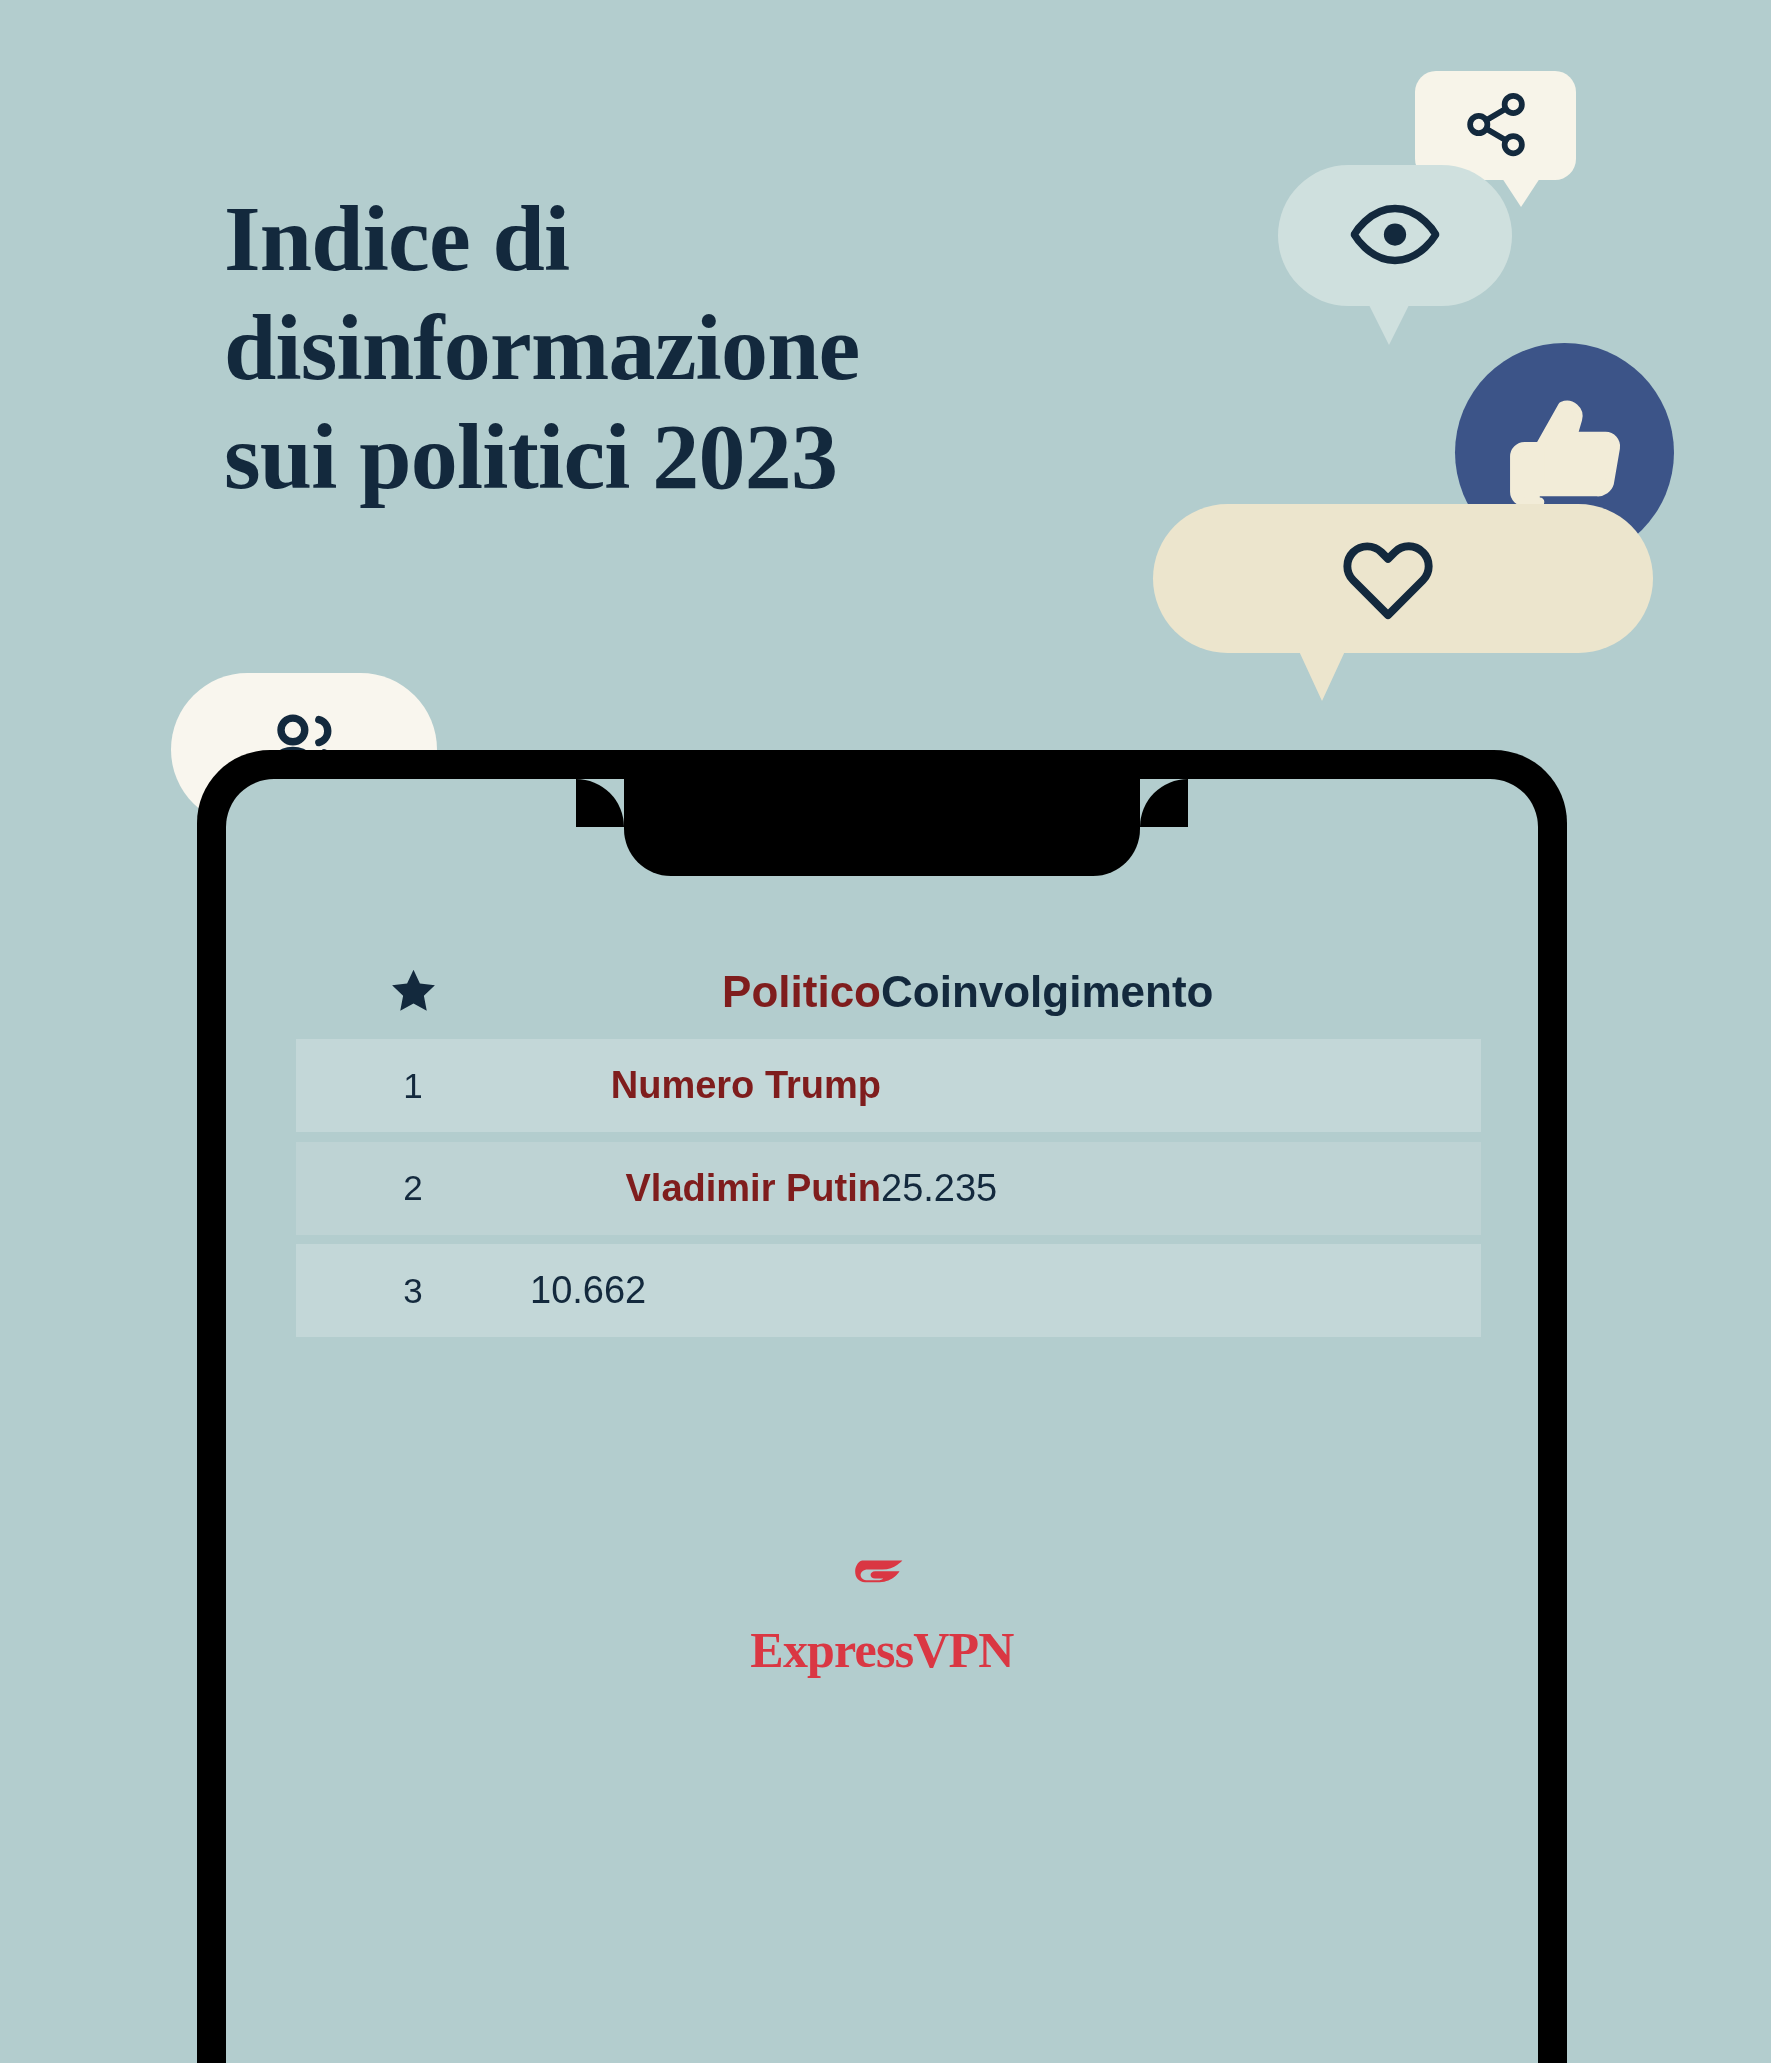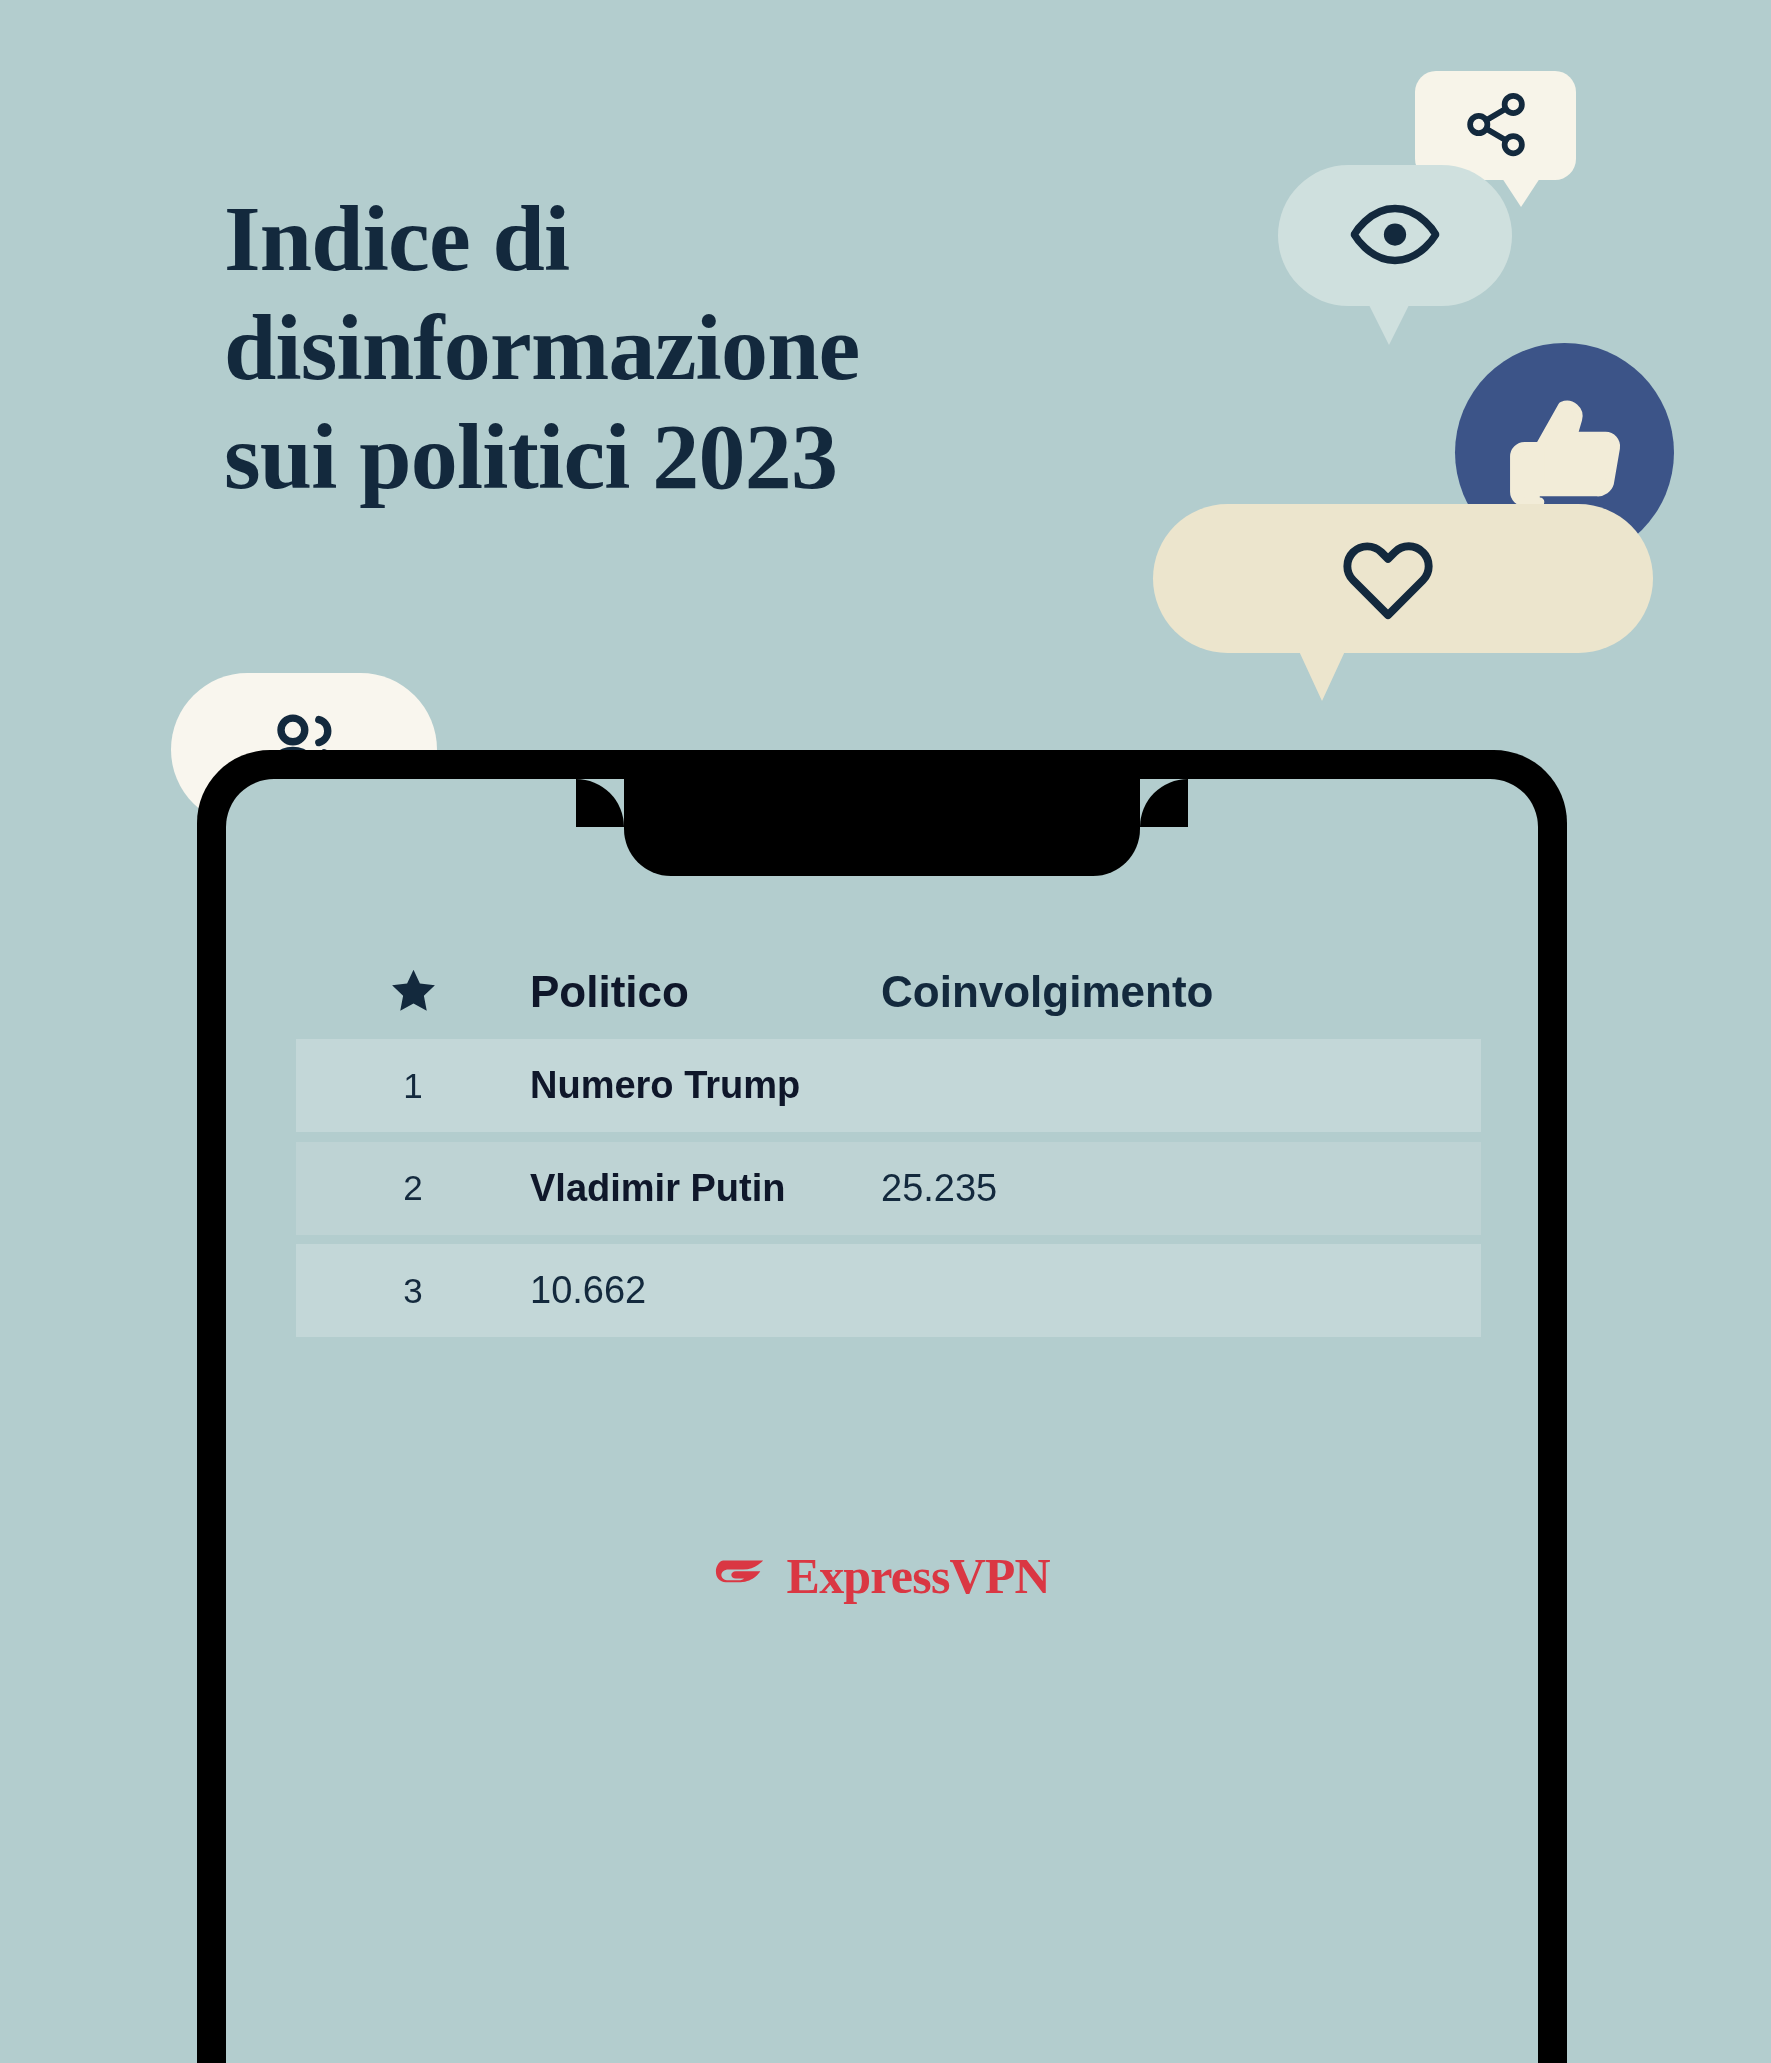--- a/index.html
+++ b/index.html
@@ -92,22 +92,23 @@
     width: 234px;
     text-align: center;
     font-size: 35px;
     color: #13293d;
     flex: 0 0 auto;
   }
   .c-name {
     width: 351px;
     font-size: 38px;
     font-weight: bold;
-    color: #0f172a;
+    color: #7f1d1d;
     flex: 0 0 auto;
+    text-align: right;
   }
   .c-eng {
     font-size: 38px;
     color: #13293d;
     flex: 1 1 auto;
   }
   .trow.head .c-name,
   .trow.head .c-eng {
     font-size: 44px;
     font-weight: bold;
@@ -134,20 +135,21 @@
 
   
   #logo {
     position: absolute;
     left: 50%;
     top: 766px;
     transform: translateX(-50%);
     display: flex;
     align-items: center;
     gap: 14.5px;
+    flex-direction: column;
   }
   #logo-text {
     font-family: "Liberation Serif", serif;
     font-weight: bold;
     font-size: 50px;
     color: #da3743;
     letter-spacing: -0.8px;
   }
 
   

